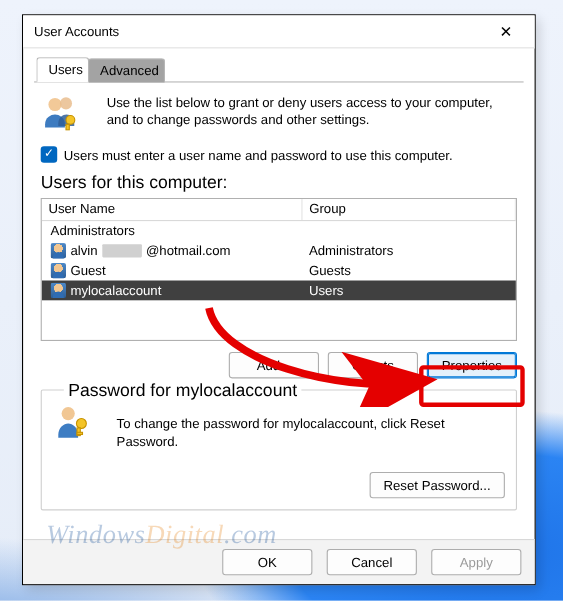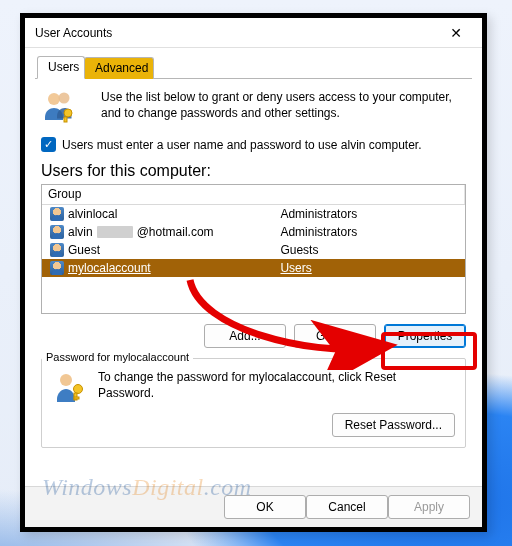--- a/index.html
+++ b/index.html
@@ -18,21 +18,21 @@
     background:
       radial-gradient(ellipse 420px 200px at 88% 92%, #1e73e8 0%, #2b84f3 45%, rgba(36,118,236,0) 65%),
       radial-gradient(ellipse 650px 280px at -10% 120%, #0f62d0 0%, rgba(15,98,208,0) 60%),
       linear-gradient(#eef3fc,#e6edf8);
   }
   .dialog {
     position:absolute;
     left:20px; top:13px;
     width:467px; height:519px;
     background:#fff;
-    border:5px solid #000000;
+    border:1px solid #000000;
     box-shadow: 4px 4px 10px rgba(0,0,0,0.15);
     display:flex; flex-direction:column;
   }
   .titlebar {
     height:30px;
     background:#fff;
     display:flex; align-items:center;
     padding:0 6px 0 10px;
     border-bottom:1px solid #e0e0e0;
   }
@@ -48,21 +48,21 @@
     position:relative;
     margin:8px 10px 0 10px;
     height:23px;
     border-bottom:1px solid #b6b6b6;
   }
   .tab {
     position:absolute; top:1px;
     height:22px;
     border:1px solid #b6b6b6;
     border-bottom:none;
-    background:#eab308;
+    background:#a3a3a3;
     padding:3px 10px 0 10px;
     font-size:12px;
     border-top-left-radius:3px;
     border-top-right-radius:3px;
     cursor:pointer;
   }
   .tab.active {
     background:#fff;
     top:0; height:23px;
     border-bottom:1px solid #fff;
@@ -107,21 +107,21 @@
     border-right:1px solid #e3e3e3;
   }
   .col-name { flex:0 0 55%; }
   .col-group { flex:1; }
   .lv-body {}
   .lv-row {
     display:flex; height:18px; align-items:center;
     padding-left:4px;
   }
   .lv-row .col { padding:0 4px; display:flex; align-items:center; gap:4px; }
-  .lv-row.selected { background:#a16207; color:#fff;text-decoration:underline; }
+  .lv-row.selected { background:#404040; color:#fff; }
   .uicon {
     width:14px; height:14px; flex:none;
     border-radius:2px;
     background: radial-gradient(circle at 50% 35%, #f2c792 0 35%, transparent 36%),
                 linear-gradient(#4e89c7,#2c5e98);
     position:relative;
   }
   .uicon::after{
     content:""; position:absolute; left:2px; right:2px; bottom:0; height:6px;
     background:#2f6cb3; border-top-left-radius:6px; border-top-right-radius:6px;
@@ -150,33 +150,33 @@
   }
   .btn[disabled] { color:#9a9a9a; cursor:default; }
   .group {
     border:1px solid #cfcfcf;
     border-radius:2px;
     padding:10px 10px 10px 10px;
     position:relative;
     margin-top:4px;
   }
   .group-legend {
-    position:absolute; top:-8px; left:0;
-    background:#fff; padding:0 4px; font-size:11px;
+    position:absolute; top:-8px; left:20px;
+    background:#fff; padding:0 4px; font-size:16px;
   }
   .group-body { display:flex; gap:10px; align-items:flex-start; }
   .key-user-icon {
     width:36px; height:36px; flex:none;
   }
-  .group-body p { margin:0; font-size:12px; line-height:1.35; flex:1; }
+  .group-body p { margin:12px; font-size:12px; line-height:1.35; flex:1; }
   .group .btn-row { margin:8px 0 0 0; }
   .dlg-buttons {
     border-top:1px solid #d8d8d8;
     padding:8px 12px;
-    display:flex; gap:0; justify-content:flex-end;
+    display:flex; gap:13px; justify-content:flex-end;
     background:#f3f3f3;
   }
   .annot-box {
     position:absolute;
     border:4px solid #e40000;
     border-radius:4px;
     pointer-events:none;
   }
   .annot-arrow {
     position:absolute;
@@ -224,35 +224,32 @@
           <rect x="23" y="28" width="3" height="5" fill="#f4c427" stroke="#c79200"></rect>
         </svg>
       </span>
       <p>Use the list below to grant or deny users access to your computer, and to change passwords and other settings.</p>
     </div>
 
     <div class="chk-row">
       <span class="chk">
           <span class="chk-mark">✓</span>
         </span>
-      <span>Users must enter a user name and password to use alvin computer.</span>
+      <span>Users must enter a user name and password to use this computer.</span>
     </div>
 
     <div class="sect-label">Users for this computer:</div>
 
     <div class="listbox">
       <div class="lv-head">
+        <div class="col col-name">User Name</div>
         <div class="col col-group">Group</div>
       </div>
       <div class="lv-body">
         <div class="lv-row">
-          <div class="col col-name">
-              <span class="uicon"></span>
-              <span>alvinlocal</span>
-            </div>
           <div class="col col-group">
               <span>Administrators</span>
             </div>
         </div>
         <div class="lv-row">
           <div class="col col-name">
               <span class="uicon"></span>
               <span>alvin</span>
               <span class="mask"></span>
               <span>@hotmail.com</span>

